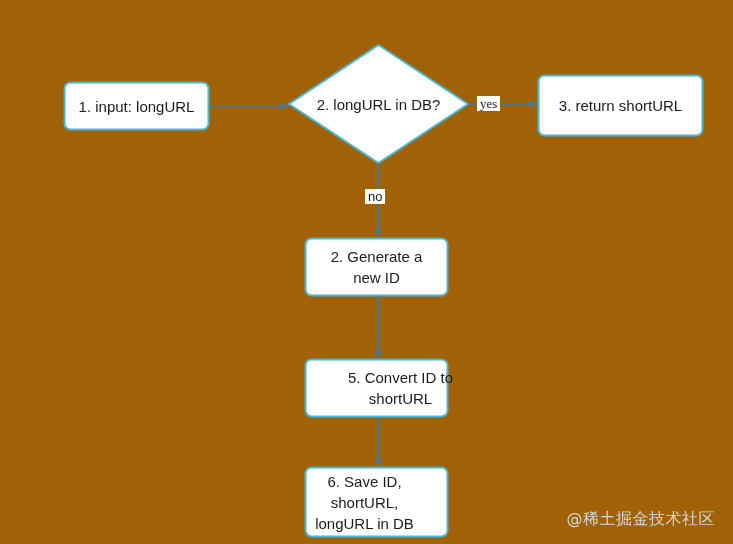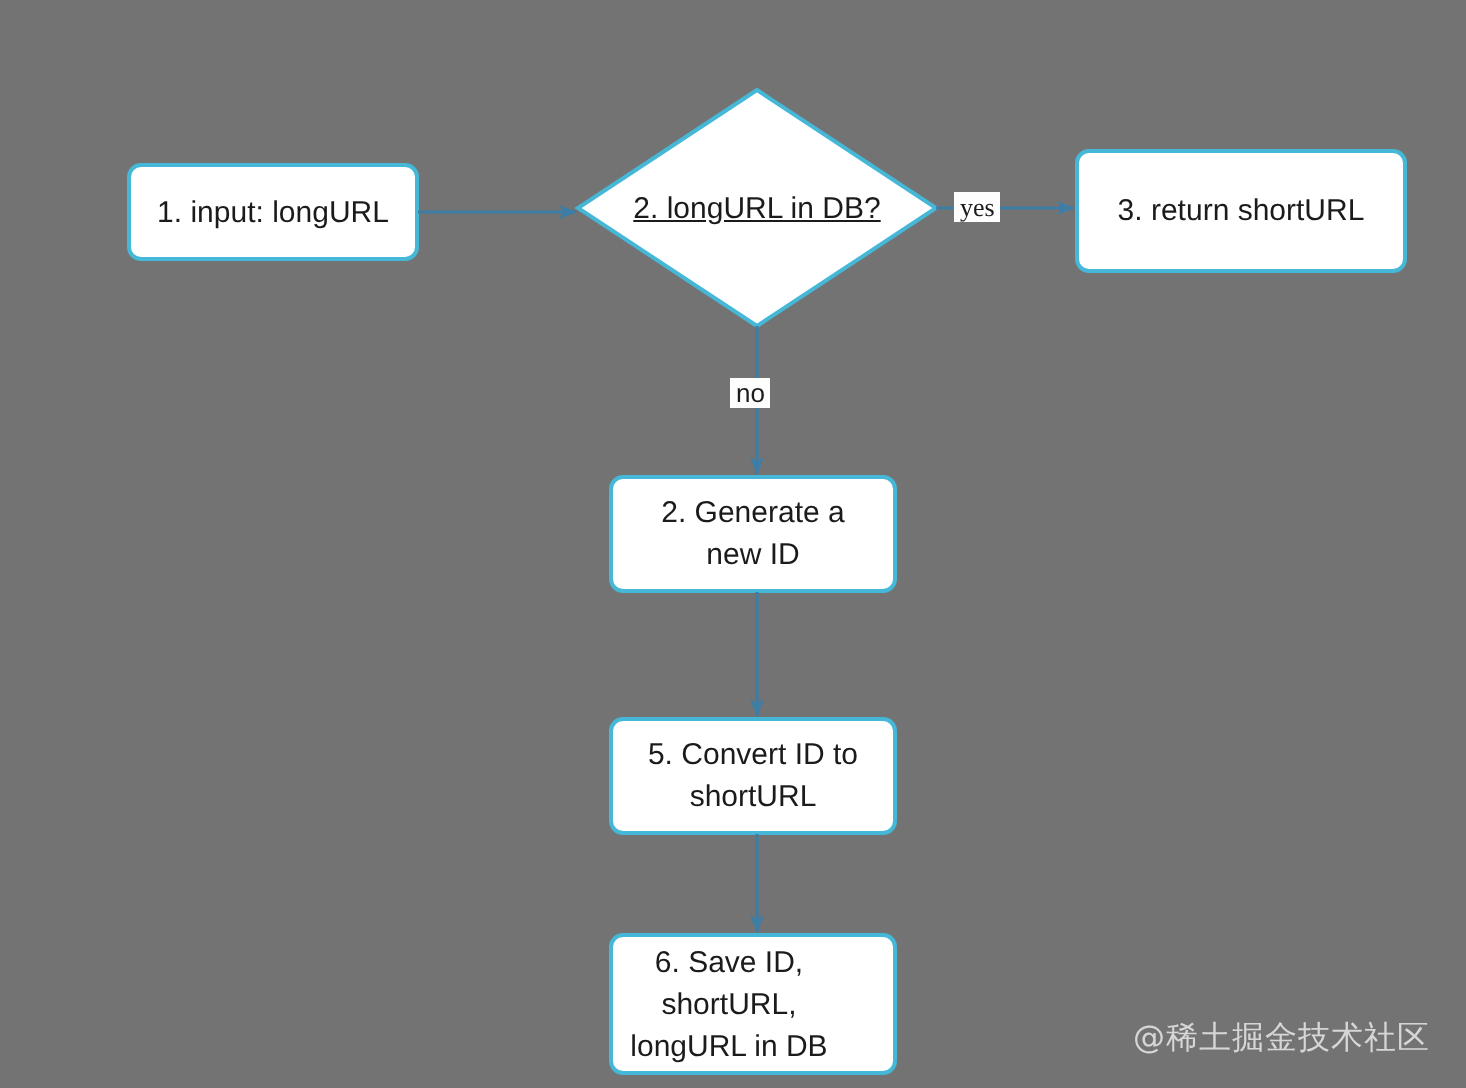--- a/index.html
+++ b/index.html
@@ -4,21 +4,21 @@
 <style>
   html, body {
     margin: 0;
     padding: 0;
     background: #ffffff;
   }
   #canvas {
     position: relative;
     width: 733px;
     height: 544px;
-    background: #737373;
+    background: #a16207;
     overflow: hidden;
     font-family: "Liberation Sans", "DejaVu Sans", sans-serif;
   }
   #flow-svg {
     position: absolute;
     left: 0;
     top: 0;
     width: 733px;
     height: 544px;
   }
@@ -87,28 +87,28 @@
 
     <line x1="378.5" y1="163" x2="378.5" y2="237" stroke="#3d7ea6" stroke-width="1.6" marker-end="url(#arrowhead)"></line>
 
     <line x1="378.5" y1="296" x2="378.5" y2="358" stroke="#3d7ea6" stroke-width="1.6" marker-end="url(#arrowhead)"></line>
 
     <line x1="378.5" y1="417" x2="378.5" y2="466" stroke="#3d7ea6" stroke-width="1.6" marker-end="url(#arrowhead)"></line>
   </svg>
 
   <div class="node-label" style="left:64px; top:82px; width:145px; height:48px;">1. input: longURL</div>
 
-  <div class="node-label" style="left:289px; top:45px; width:179px; height:118px;text-decoration:underline;">2. longURL in DB?</div>
+  <div class="node-label" style="left:289px; top:45px; width:179px; height:118px;">2. longURL in DB?</div>
 
   <div class="node-label" style="left:538px; top:75px; width:165px; height:61px;">3. return shortURL</div>
 
   <div class="node-label" style="left:305px; top:238px; width:143px; height:58px;">2. Generate a
 new ID</div>
 
-  <div class="node-label" style="left:305px; top:359px; width:143px; height:58px;">5. Convert ID to
+  <div class="node-label" style="left:305px; top:359px; width:143px; height:58px;padding-left:24px;">5. Convert ID to
 shortURL</div>
 
   <div class="node-label" style="left:305px; top:467px; width:119px; height:70px;">6. Save ID,
 shortURL,
 longURL in DB</div>
 
   <div class="edge-label" style="left:477px; top:96px;font-family:Liberation Serif, serif;">yes</div>
 
   <div class="edge-label" style="left:365px; top:189px;">no</div>
 

